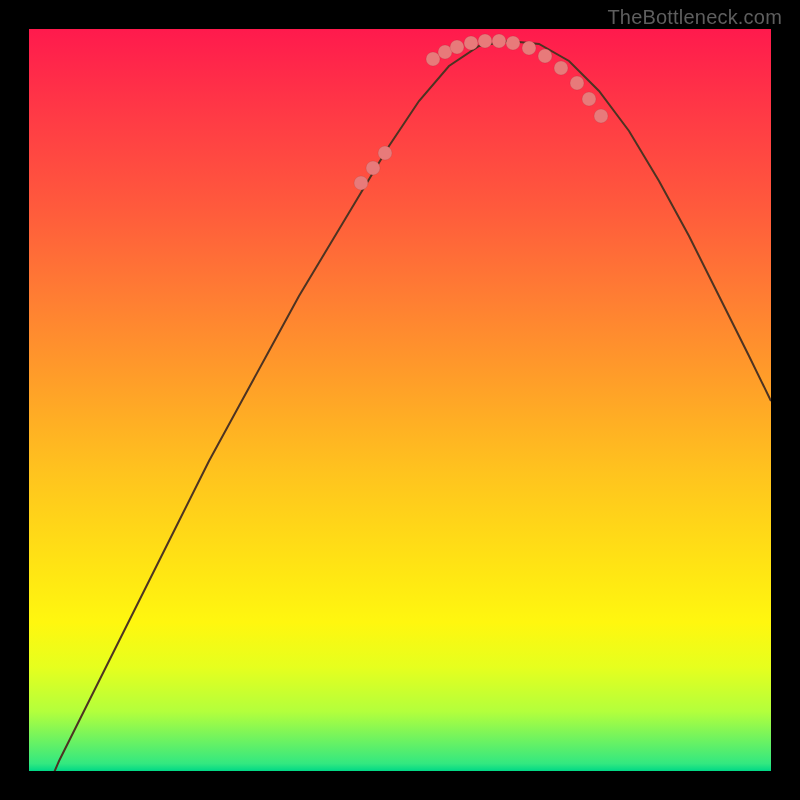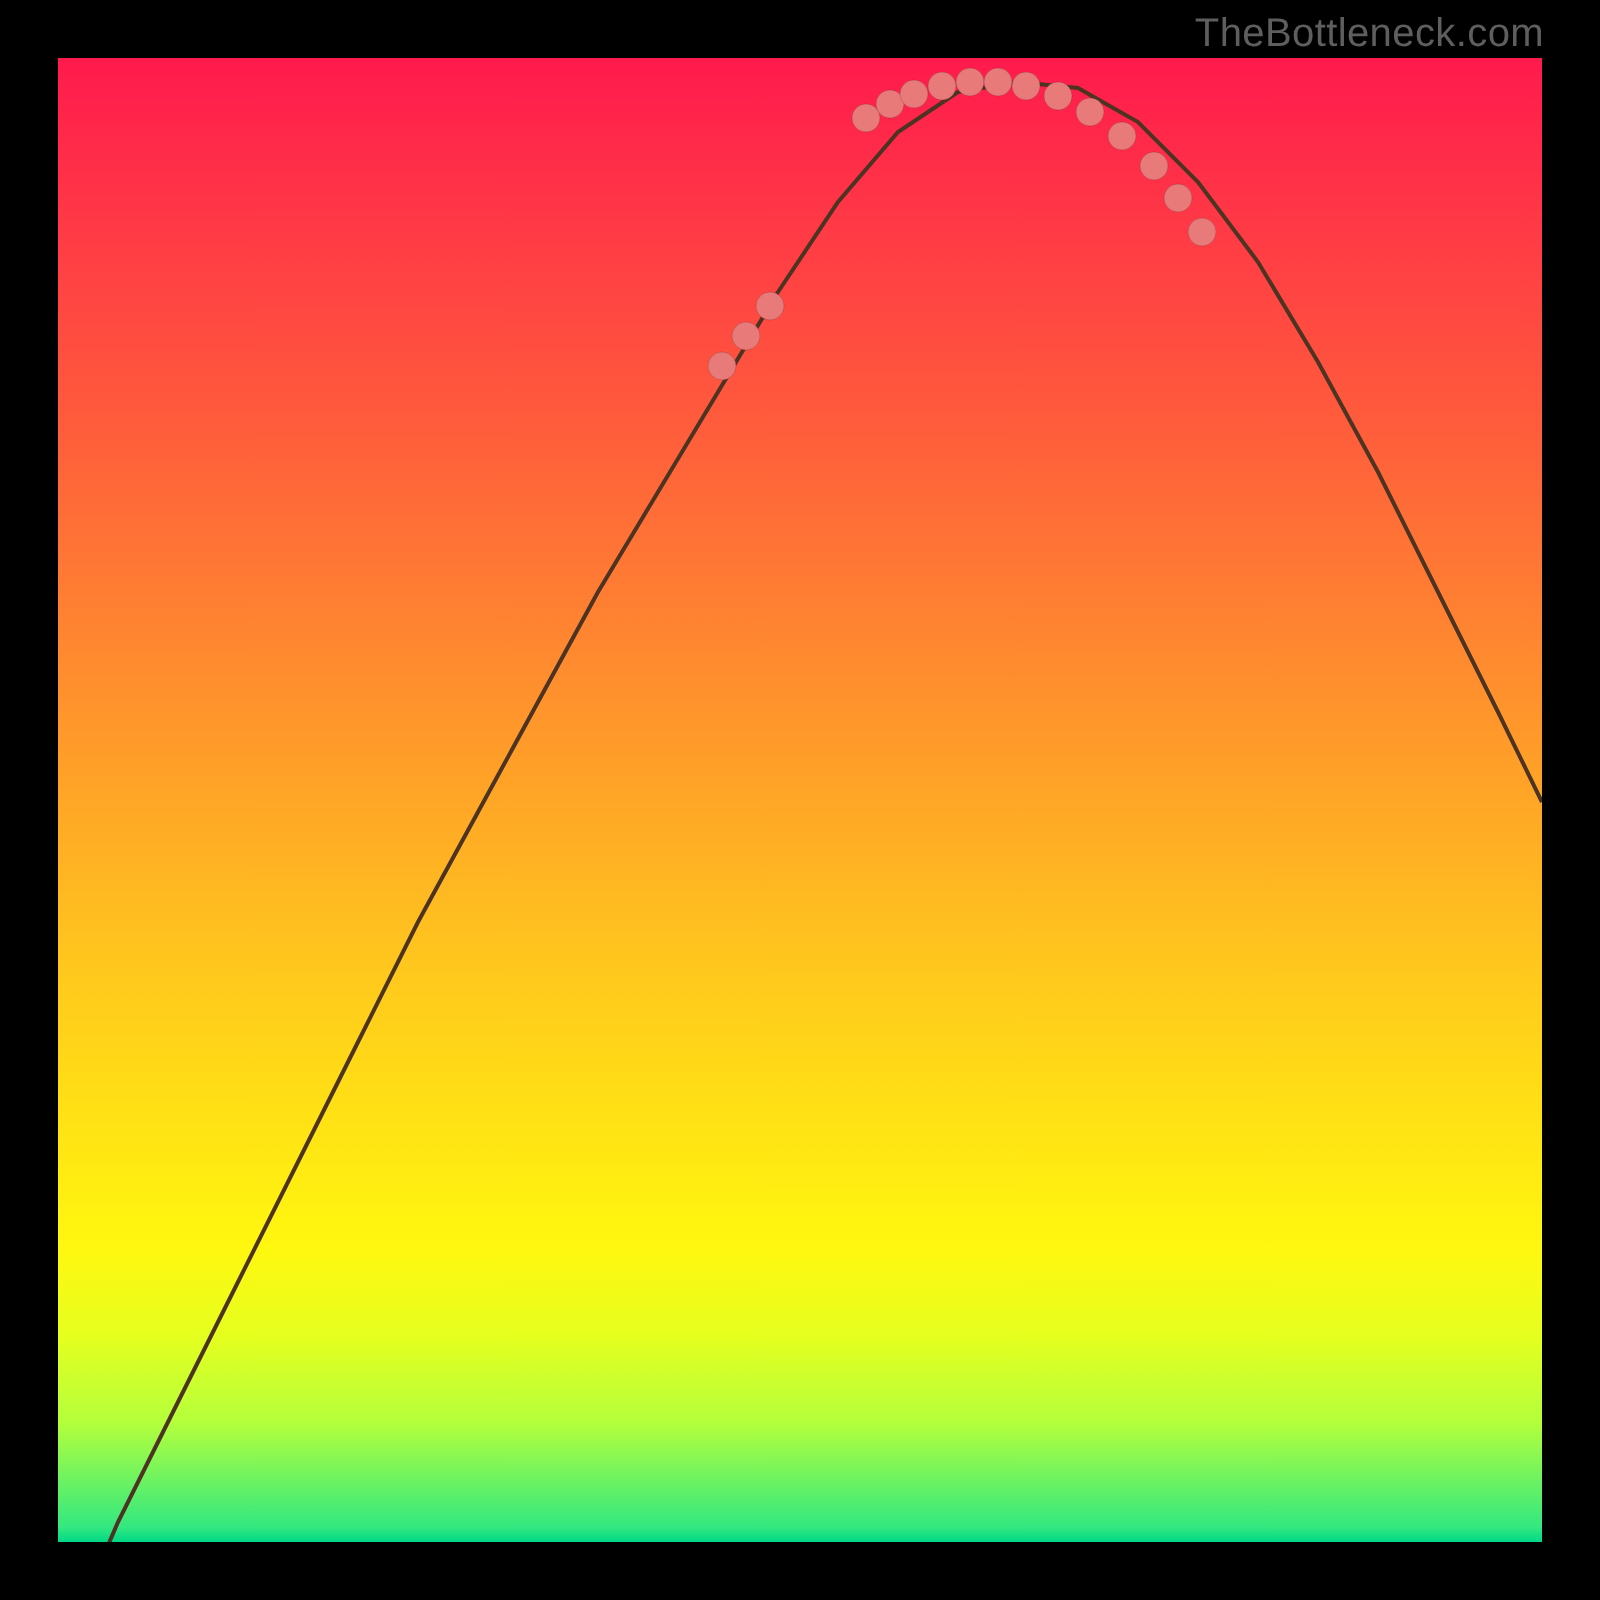--- a/index.html
+++ b/index.html
@@ -27,21 +27,21 @@
       #fff70f 80%,
       #e6ff1e 86%,
       #b3ff3c 92%,
       #33e880 99%,
       #00d886 100%
     );
   }
   .watermark {
     position: absolute;
     top: 6px;
-    right: 28px;
+    right: 18px;
     font-family: Arial, Helvetica, sans-serif;
     font-size: 20px;
     font-weight: 500;
     color: #5e5e5e;
     letter-spacing: 0.2px;
   }
   svg.curve {
     position: absolute;
     left: 0;
     top: 0;

